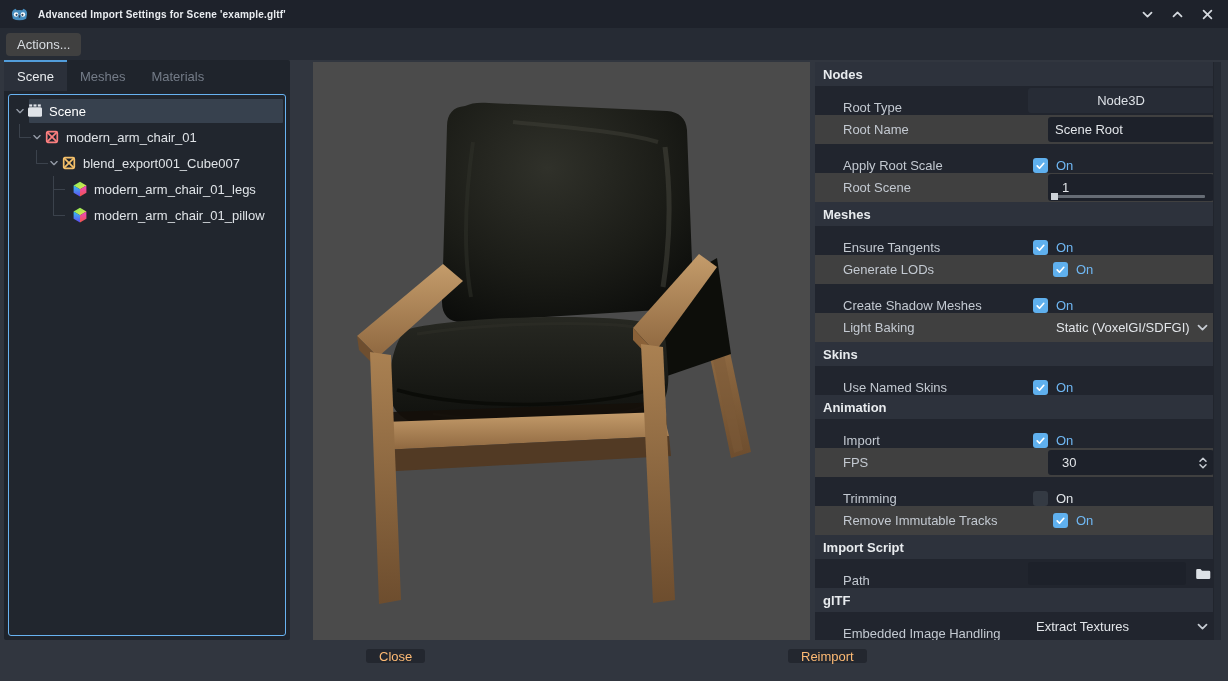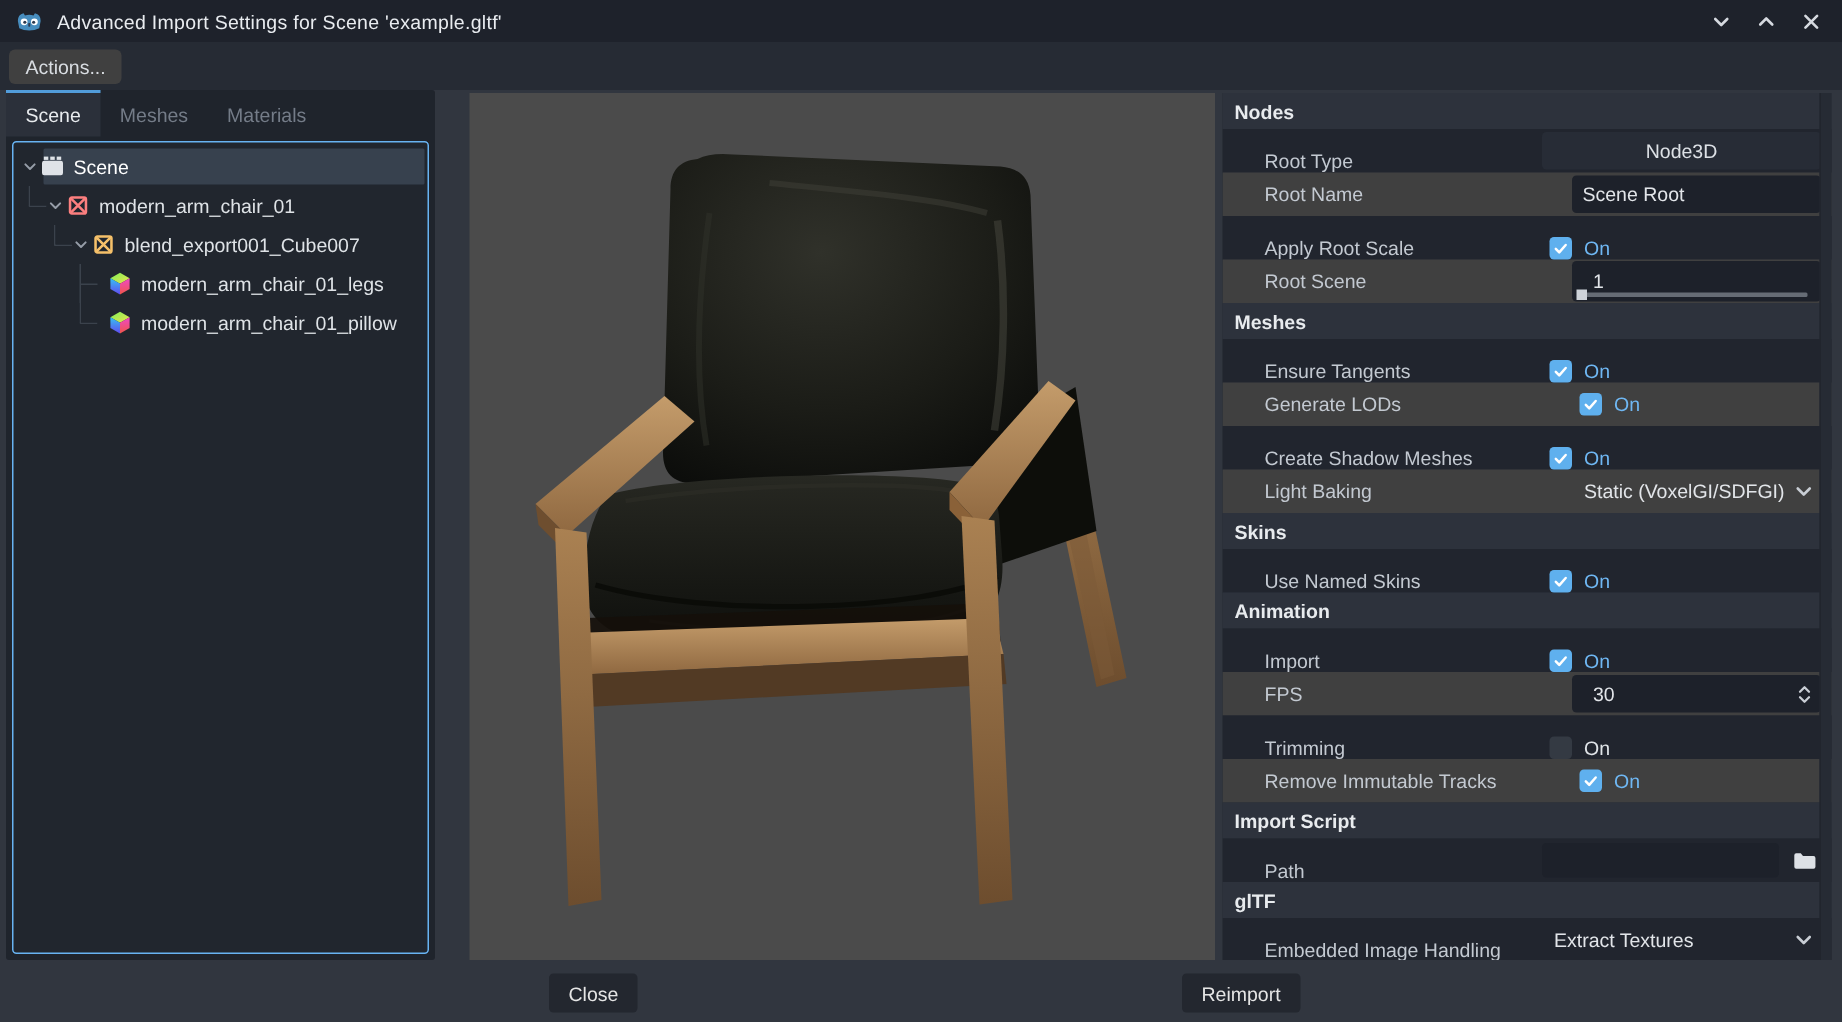--- a/index.html
+++ b/index.html
@@ -4,21 +4,21 @@
 <style>
   html,body{margin:0;padding:0;width:1228px;height:681px;overflow:hidden;
     background:#31363f;font-family:"Liberation Sans","DejaVu Sans",sans-serif;
     font-size:13px;color:#dfe3e7;-webkit-font-smoothing:antialiased;}
   svg{display:block;}
   .icon{display:inline-flex;align-items:center;justify-content:center;}
 
   
   .titlebar{position:absolute;top:0;left:0;right:0;height:28px;background:#1e222b;
     display:flex;align-items:center;padding:0 10px;gap:9px;}
-  .titlebar .title{font-weight:400;font-size:13px;color:#e9ecf0;letter-spacing:.2px;}
+  .titlebar .title{font-weight:700;font-size:10px;color:#e9ecf0;letter-spacing:.2px;}
   .win-controls{margin-left:auto;display:flex;gap:17px;align-items:center;color:#d5d9df;padding-right:4px;}
   .winbtn{cursor:pointer;display:flex;}
   .winbtn svg{width:13px;height:13px;}
 
   
   .menubar{position:absolute;top:28px;left:0;right:0;height:32px;background:#262b34;
     display:flex;align-items:center;padding:0 6px;}
   .actions-btn{background:#404040;border-radius:4px;color:#d9dde2;padding:4px 11px;cursor:pointer;}
 
   
@@ -79,22 +79,22 @@
   .w-dropdown{flex:1;height:25px;margin:2px 0;border-radius:3px;position:relative;display:flex;
     align-items:center;padding-left:8px;color:#e2e5e9;cursor:pointer;}
   .dd-chev{position:absolute;right:5px;color:#c8cdd4;}
   .dd-chev svg{width:13px;height:13px;}
   .w-path{flex:1;display:flex;align-items:center;gap:6px;}
   .path-field{flex:1;height:23px;margin:3px 0;background:#1d212a;border-radius:3px;cursor:text;}
   .folder-btn{width:22px;height:22px;display:flex;align-items:center;justify-content:center;cursor:pointer;}
   .folder-btn svg{width:16px;height:16px;}
 
   
-  .footer-btn{position:absolute;top:649px;height:26px;background:#23272f;border-radius:3px;
-    display:flex;align-items:center;padding:0 13px;color:#e5e5e5;cursor:pointer;}
+  .footer-btn{position:absolute;top:649px;height:14px;background:#23272f;border-radius:3px;
+    display:flex;align-items:center;padding:0 13px;color:#fdba74;cursor:pointer;}
   .close-btn{left:366px;}
   .reimport-btn{left:788px;}
 </style>
 </head>
 <body>
 
 <svg width="0" height="0" style="position:absolute" aria-hidden="true">
   <defs>
     <linearGradient id="cubeTop" x1="0" y1="0" x2="1" y2="1">
       <stop offset="0" stop-color="#7df056"></stop>

